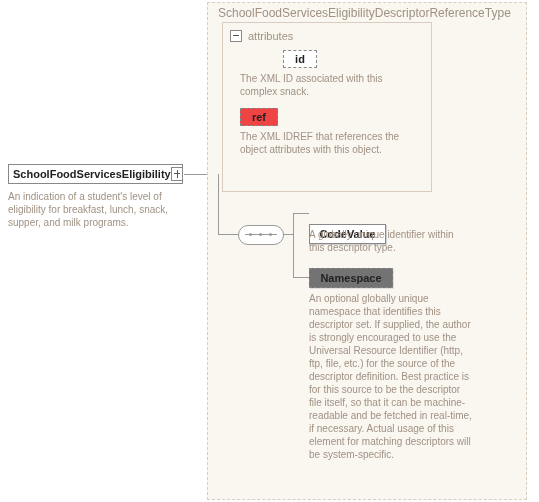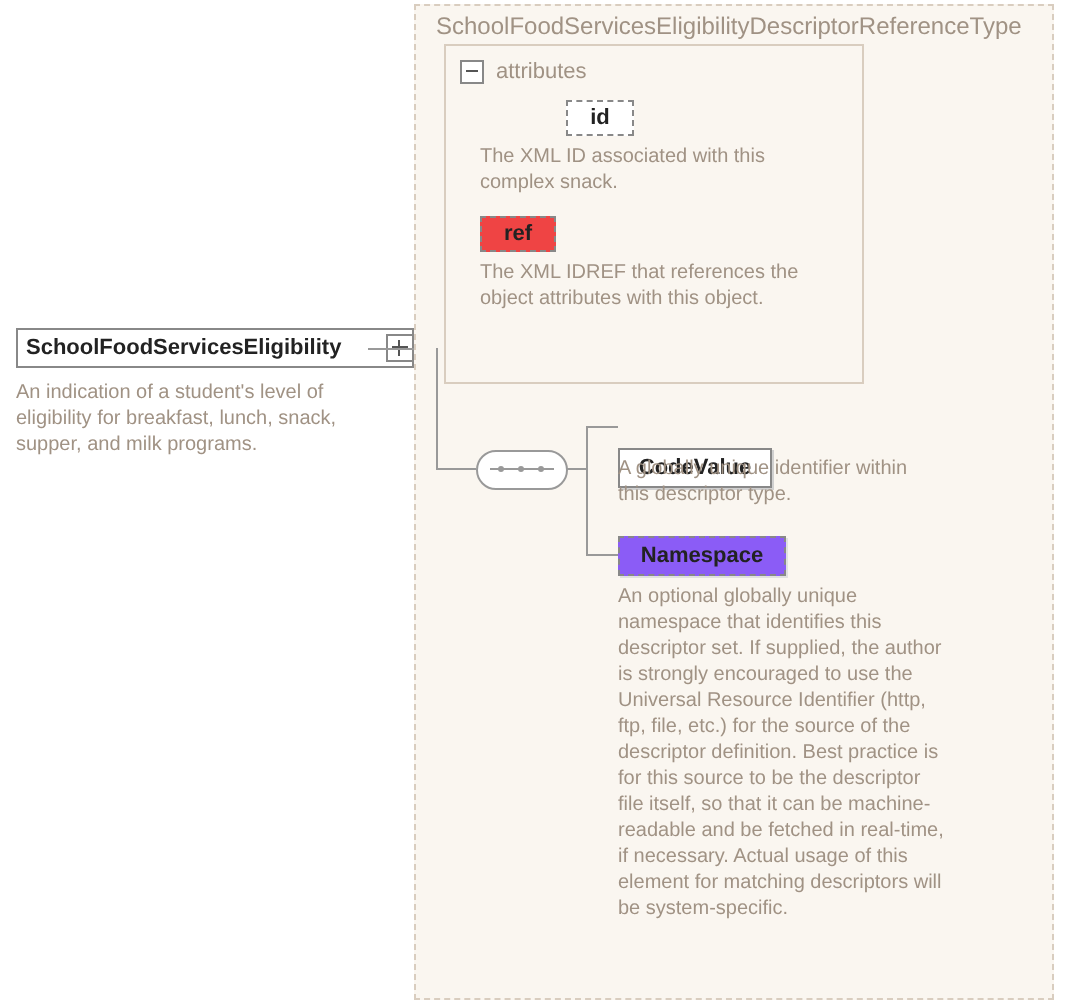--- a/index.html
+++ b/index.html
@@ -11,21 +11,21 @@
     font-family: Arial, Helvetica, sans-serif;
     font-size: 11px;
     color: #666666;
     overflow: hidden;
   }
   .abs { position: absolute; }
 
   
   .root-box {
     left: 8px; top: 164px;
-    width: 199px; height: 20px;
+    width: 175px; height: 20px;
     background: #ffffff;
     border: 1px solid #888888;
     display: flex;
     align-items: center;
     justify-content: space-between;
     padding: 0 0 0 4px;
     box-sizing: border-box;
   }
   .root-box .label {
     font-weight: bold;
@@ -168,21 +168,21 @@
     color: #A09284;
     font-size: 10px;
     line-height: 13px;
   }
 
   
   .ns-box {
     left: 309px; top: 268px;
     width: 82px; height: 18px;
     border: 1px dashed #888;
-    background: #8b5cf6;
+    background: #737373;
     display: flex; align-items: center; justify-content: center;
     font-weight: bold;
     color: #222;
     font-size: 11px;
     box-shadow: 1px 1px 0 #e0e0e0;
   }
   .ns-desc {
     left: 309px; top: 292px;
     width: 165px;
     color: #A09284;

